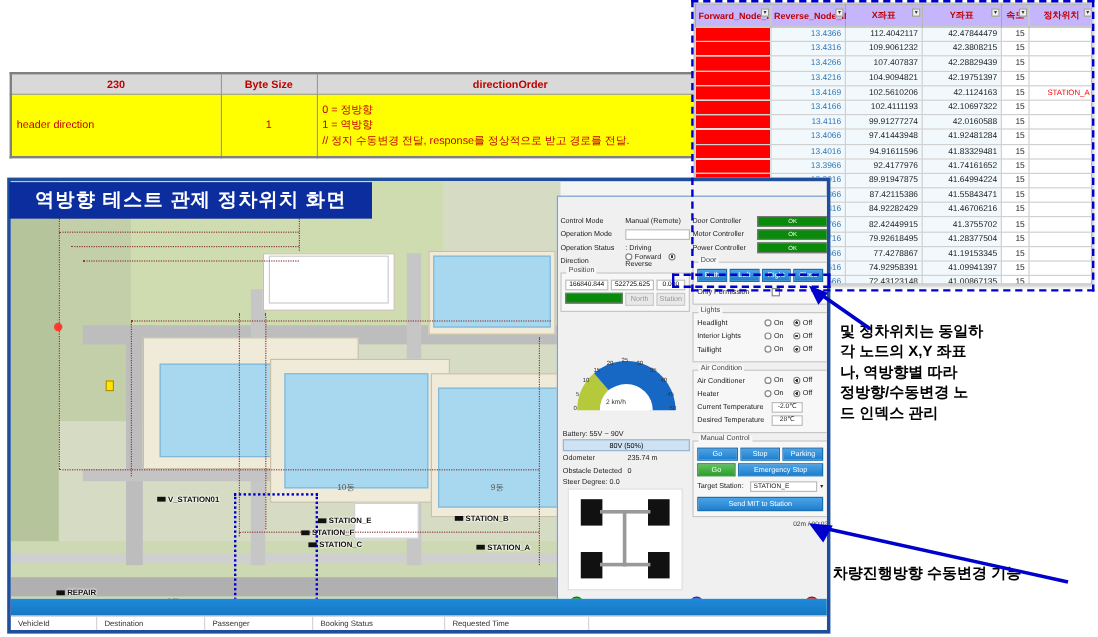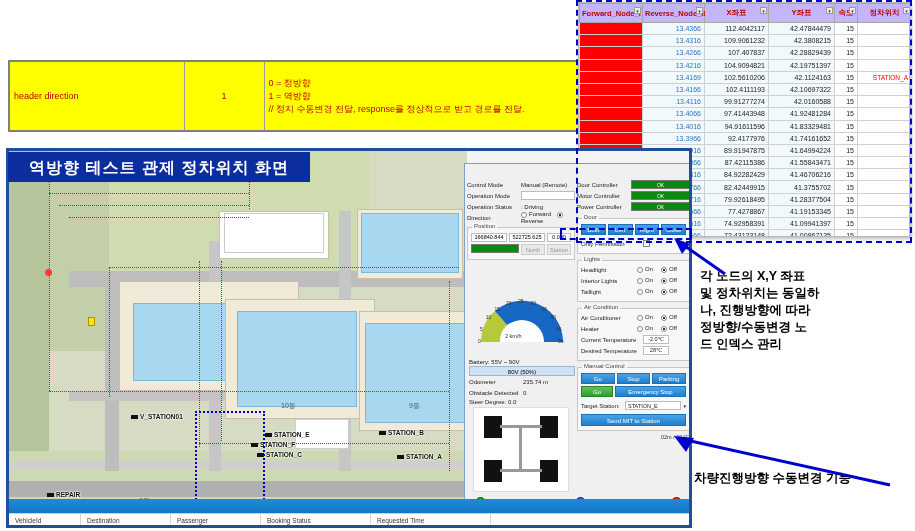--- a/index.html
+++ b/index.html
@@ -156,20 +156,25 @@
 <body>
 
 <table id="spec-table">
   <colgroup>
       <col style="width:175px">
       <col style="width:80px">
       <col>
     </colgroup>
   <tbody>
     <tr>
+      <td class="spec-head">230</td>
+      <td class="spec-head">Byte Size</td>
+      <td class="spec-head">directionOrder</td>
+    </tr>
+    <tr>
       <td class="spec-body c1">header direction</td>
       <td class="spec-body c2">1</td>
       <td class="spec-body c3">
         <div>0 = 정방향</div>
         <div>1 = 역방향</div>
         <div>// 정지 수동변경 전달, response를 정상적으로 받고 경로를 전달.</div>
       </td>
     </tr>
   </tbody>
 </table>
@@ -620,23 +625,23 @@
 </div>
 
 <div id="ann-box-table"></div>
 <div id="ann-box-dir"></div>
 
 <svg class="arrow" style="left:670px;top:238px;width:60px;height:40px" viewBox="0 0 60 40">
   <line x1="55" y1="36" x2="12" y2="6" stroke="#0000cc" stroke-width="3"></line>
   <polygon points="4,0 20,6 12,16" fill="#0000cc"></polygon>
 </svg>
 <div id="ann1">
+    <div>및 정차위치는 동일하</div>
     <div>각 노드의 X,Y 좌표</div>
-    <div>및 정차위치는 동일하</div>
-    <div>나, 진행방향에 따라</div>
+    <div>나, 역방향별 따라</div>
     <div>정방향/수동변경 노</div>
     <div>드 인덱스 관리</div>
   </div>
 
 <svg class="arrow" style="left:660px;top:430px;width:240px;height:60px" viewBox="0 0 240 60">
   <line x1="230" y1="55" x2="26" y2="10" stroke="#0000cc" stroke-width="3"></line>
   <polygon points="14,6 34,8 26,22" fill="#0000cc"></polygon>
 </svg>
 <div id="ann2">차량진행방향 수동변경 기능</div>
 

